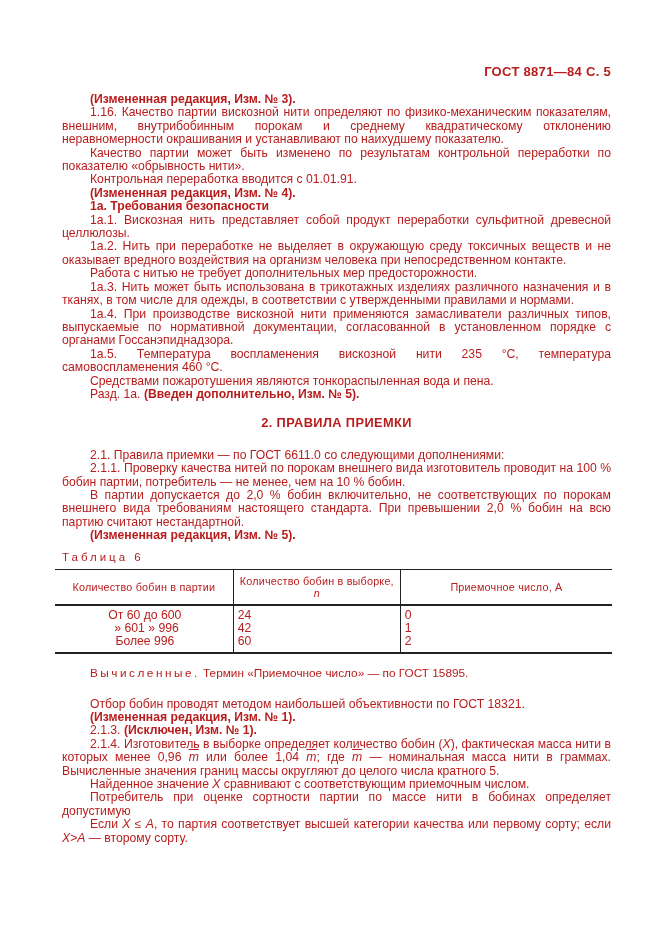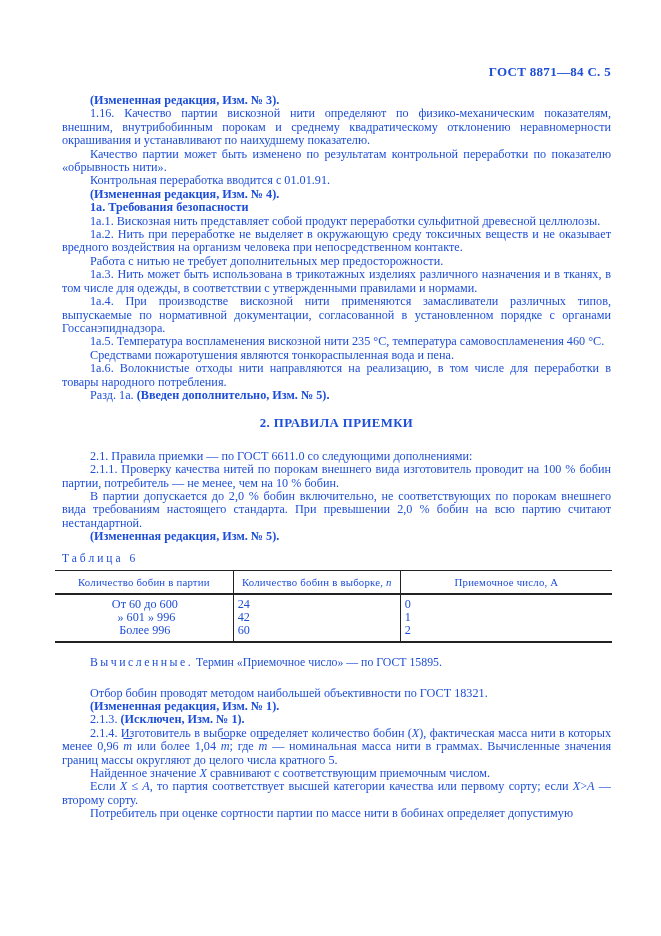--- a/index.html
+++ b/index.html
@@ -1,21 +1,21 @@
 <!DOCTYPE html>
 <html><head>
 <meta charset="utf-8">
 <style>
   html, body { margin: 0; padding: 0; background: #e8e8e8; }
   .page {
     width: 661px; height: 936px; background: #ffffff; position: relative;
     margin: 0 auto; box-sizing: border-box;
     padding: 64px 50px 0 62px;
-    font-family: Liberation Serif, serif;
-    color: #1d4ed8;
+    font-family: Liberation Sans, sans-serif;
+    color: #b91c1c;
     overflow: hidden;
   }
   .doc-header {
     text-align: right; font-weight: 700; font-size: 13px;
     letter-spacing: 0.3px; margin: 0 0 14px 0;
   }
   .para {
     margin: 0; font-size: 12.2px; line-height: 13.4px;
     text-align: justify; text-indent: 28px;
   }
@@ -66,21 +66,20 @@
   <p class="para">Контрольная переработка вводится с 01.01.91.</p>
   <p class="para bold">(Измененная редакция, Изм. № 4).</p>
   <p class="para bold">1а.  Требования безопасности</p>
   <p class="para">1а.1. Вискозная нить представляет собой продукт переработки сульфитной древесной целлюлозы.</p>
   <p class="para">1а.2. Нить при переработке не выделяет в окружающую среду токсичных веществ и не оказывает вредного воздействия на организм человека при непосредственном контакте.</p>
   <p class="para">Работа с нитью не требует дополнительных мер предосторожности.</p>
   <p class="para">1а.3. Нить может быть использована в трикотажных изделиях различного назначения и в тканях, в том числе для одежды, в соответствии с утвержденными правилами и нормами.</p>
   <p class="para">1а.4. При производстве вискозной нити применяются замасливатели различных типов, выпускаемые по нормативной документации, согласованной в установленном порядке с органами Госсанэпиднадзора.</p>
   <p class="para">1а.5. Температура воспламенения вискозной нити 235 °С, температура самовоспламенения 460 °С.</p>
   <p class="para">Средствами пожаротушения являются тонкораспыленная вода и пена.</p>
-  <p class="para">1а.6. Волокнистые отходы нити направляются на реализацию, в том числе для переработки в товары народного потребления.</p>
   <p class="para"><span>Разд. 1а. </span><b>(Введен дополнительно, Изм. № 5).</b></p>
 
   <p class="para sec-heading">2. ПРАВИЛА ПРИЕМКИ</p>
 
   <p class="para">2.1. Правила приемки — по ГОСТ 6611.0 со следующими дополнениями:</p>
   <p class="para">2.1.1. Проверку качества нитей по порокам внешнего вида изготовитель проводит на 100 % бобин партии, потребитель — не менее, чем на 10 % бобин.</p>
   <p class="para">В партии допускается до 2,0 % бобин включительно, не соответствующих по порокам внешнего вида требованиям настоящего стандарта. При превышении 2,0 % бобин на всю партию считают нестандартной.</p>
   <p class="para bold">(Измененная редакция, Изм. № 5).</p>
 
   <div class="table-label">Таблица 6</div>
@@ -120,17 +119,17 @@
   <p class="note"><span class="note-label">Вычисленные.</span><span> Термин «Приемочное число» — по ГОСТ 15895.</span></p>
 
   <p class="para after-gap">Отбор бобин проводят методом наибольшей объективности по ГОСТ 18321.</p>
   <p class="para bold">(Измененная редакция, Изм. № 1).</p>
   <p class="para"><span>2.1.3. </span><b>(Исключен, Изм. № 1).</b></p>
 
   <p class="para"><span>2.1.4. Изготовитель в выборке определяет количество бобин (</span><i class="var">X</i><span>), фактическая масса нити в которых менее 0,96 </span><i class="var ov">m</i><span> или более 1,04 </span><i class="var ov">m</i><span>; где </span><i class="var ov">m</i><span> — номинальная масса нити в граммах. Вычисленные значения границ массы округляют до целого числа кратного 5.</span></p>
 
   <p class="para"><span>Найденное значение </span><i class="var">X</i><span> сравнивают с соответствующим приемочным числом.</span></p>
 
+  <p class="para">Потребитель при оценке сортности партии по массе нити в бобинах определяет допустимую</p>
+
   <p class="para"><span>Если </span><i class="var">X</i><span> ≤ </span><i class="var">A</i><span>, то партия соответствует высшей категории качества или первому сорту; если </span><i class="var">X</i><span>&gt;</span><i class="var">A</i><span> — второму сорту.</span></p>
-
-  <p class="para">Потребитель при оценке сортности партии по массе нити в бобинах определяет допустимую</p>
 
 </div>
 
 </body></html>

